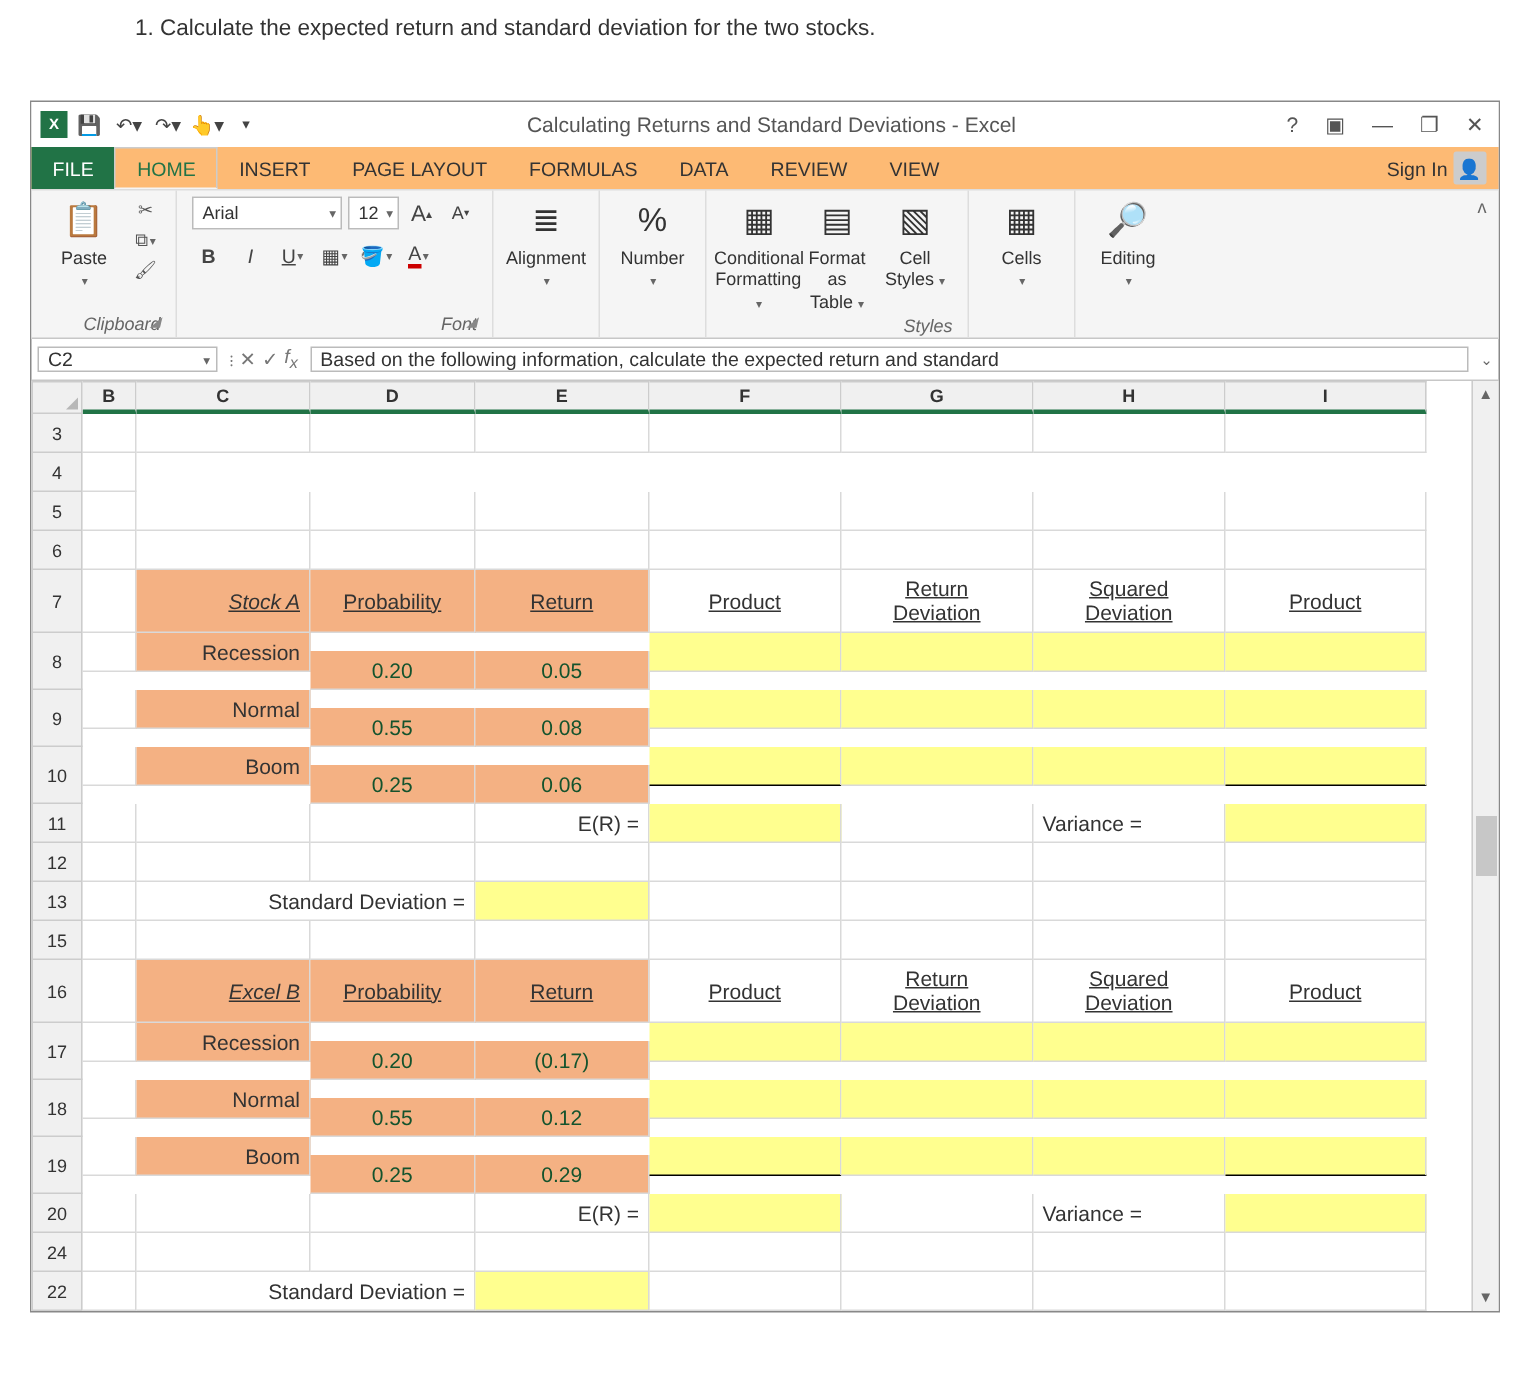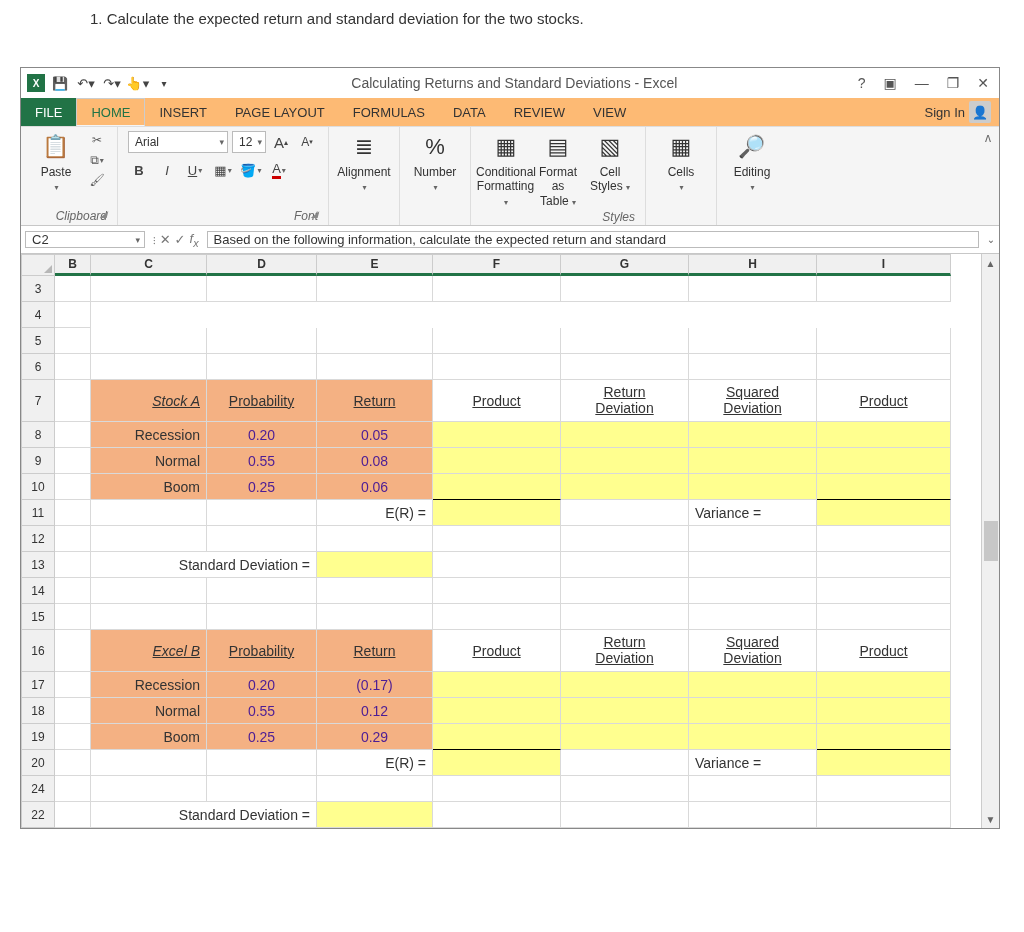--- a/index.html
+++ b/index.html
@@ -66,21 +66,21 @@
   .tall{height:42px;}
   
   .wB{width:36px;} .wC{width:116px;} .wD{width:110px;} .wE{width:116px;} .wF{width:128px;} .wG{width:128px;} .wH{width:128px;} .wI{width:134px;}
   .green-under{border-bottom:3px solid #217346 !important;}
   .instr{color:#d00000;font-weight:bold;font-size:15px;}
   .orange{background:#f4b183;}
   .yellow{background:#ffff8f;}
   .ul{text-decoration:underline;}
   .center{justify-content:center;}
   .right{justify-content:flex-end;align-items:center;}
-  .redtxt{color:#4c1d95;}
+  .redtxt{color:#14532d;margin-top:12px;}
   .hdr-two{flex-direction:column;justify-content:center;line-height:1.1;gap:0;}
   .hdr-two span{display:block;}
   .bthin{border-bottom:1px solid #000 !important;}
   .vscroll{width:18px;background:#f0f0f0;border-left:1px solid #ccc;display:flex;flex-direction:column;align-items:center;}
   .vscroll .arrow{height:18px;display:flex;align-items:center;justify-content:center;font-size:10px;color:#666;width:100%;}
   .vscroll .thumb{width:14px;background:#c7c7c7;flex:0 0 40px;margin:2px;}
   .vscroll .track{flex:1;}
   .stylesbox{display:flex;gap:2px;}
 </style>
 </head>
@@ -381,31 +381,20 @@
           <div class="cell wB"></div>
           <div class="cell" style="width:226px;justify-content:flex-end;overflow:visible;">Standard Deviation =</div>
           <div class="cell wE yellow"></div>
           <div class="cell wF"></div>
           <div class="cell wG"></div>
           <div class="cell wH"></div>
           <div class="cell wI"></div>
         </div>
 
       <div class="row">
-          <div class="rh">14</div>
-          <div class="cell wB"></div>
-          <div class="cell wC"></div>
-          <div class="cell wD"></div>
-          <div class="cell wE"></div>
-          <div class="cell wF"></div>
-          <div class="cell wG"></div>
-          <div class="cell wH"></div>
-          <div class="cell wI"></div>
-        </div>
-      <div class="row">
           <div class="rh">15</div>
           <div class="cell wB"></div>
           <div class="cell wC"></div>
           <div class="cell wD"></div>
           <div class="cell wE"></div>
           <div class="cell wF"></div>
           <div class="cell wG"></div>
           <div class="cell wH"></div>
           <div class="cell wI"></div>
         </div>

